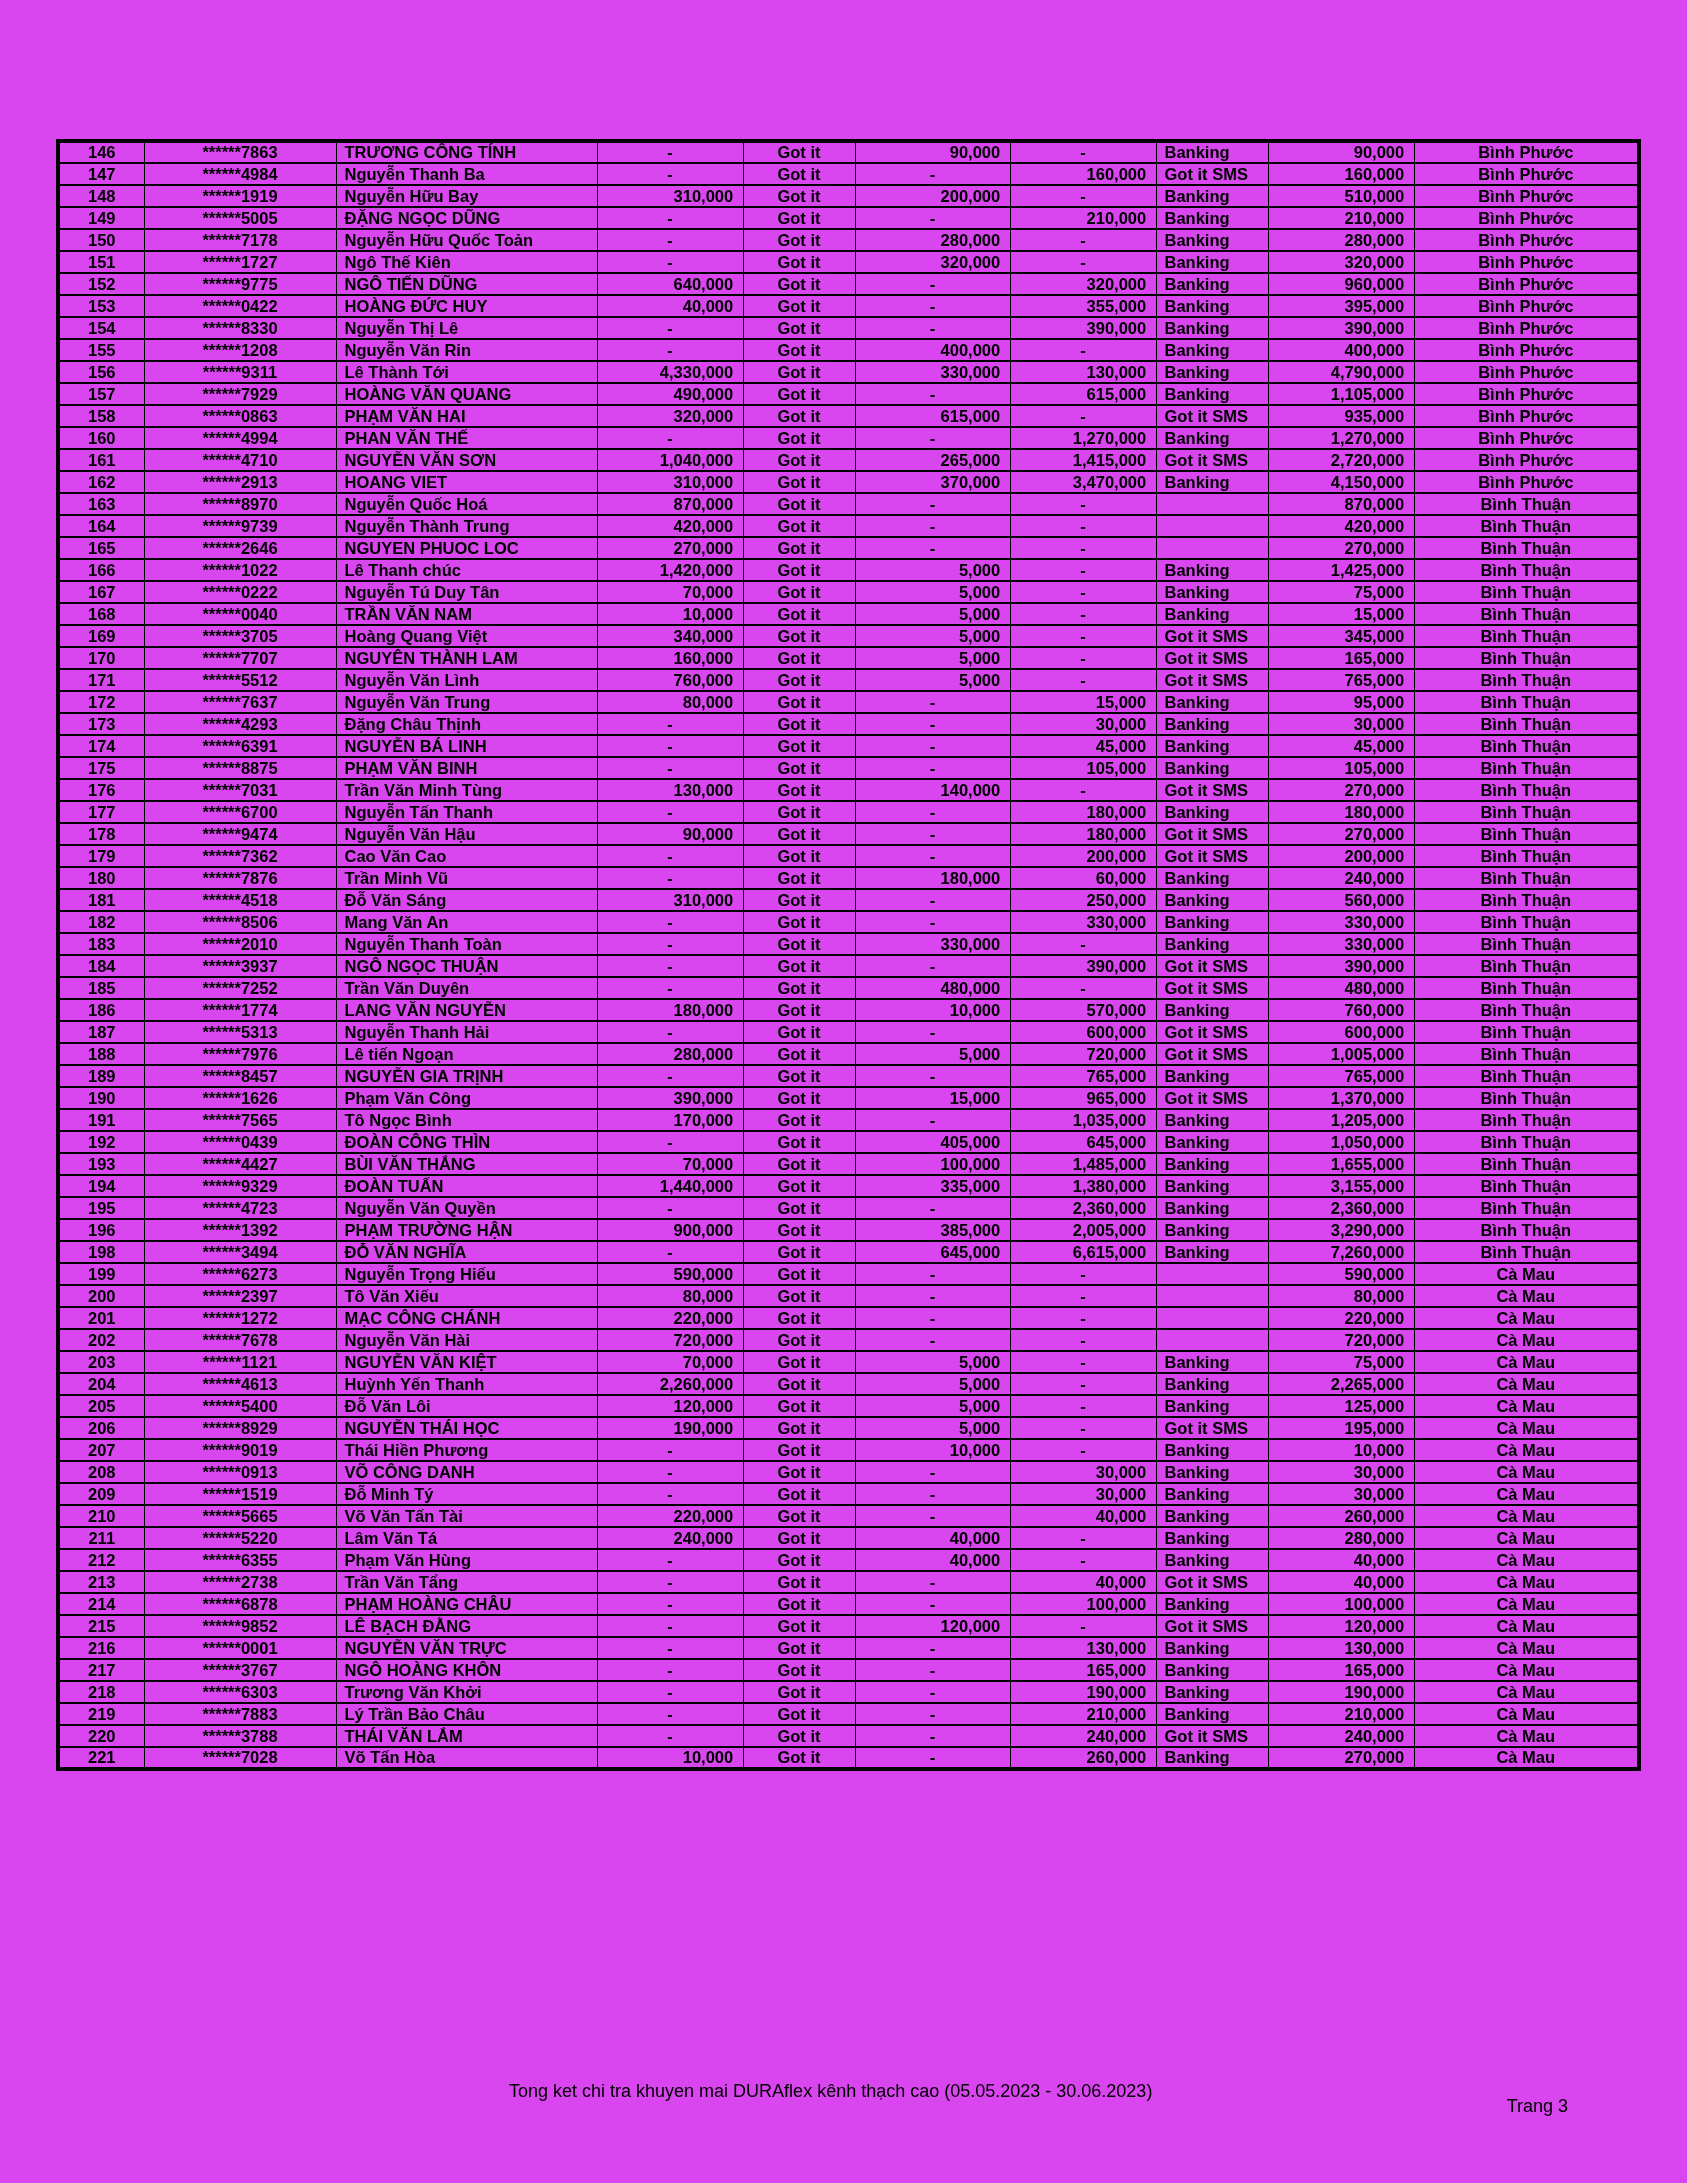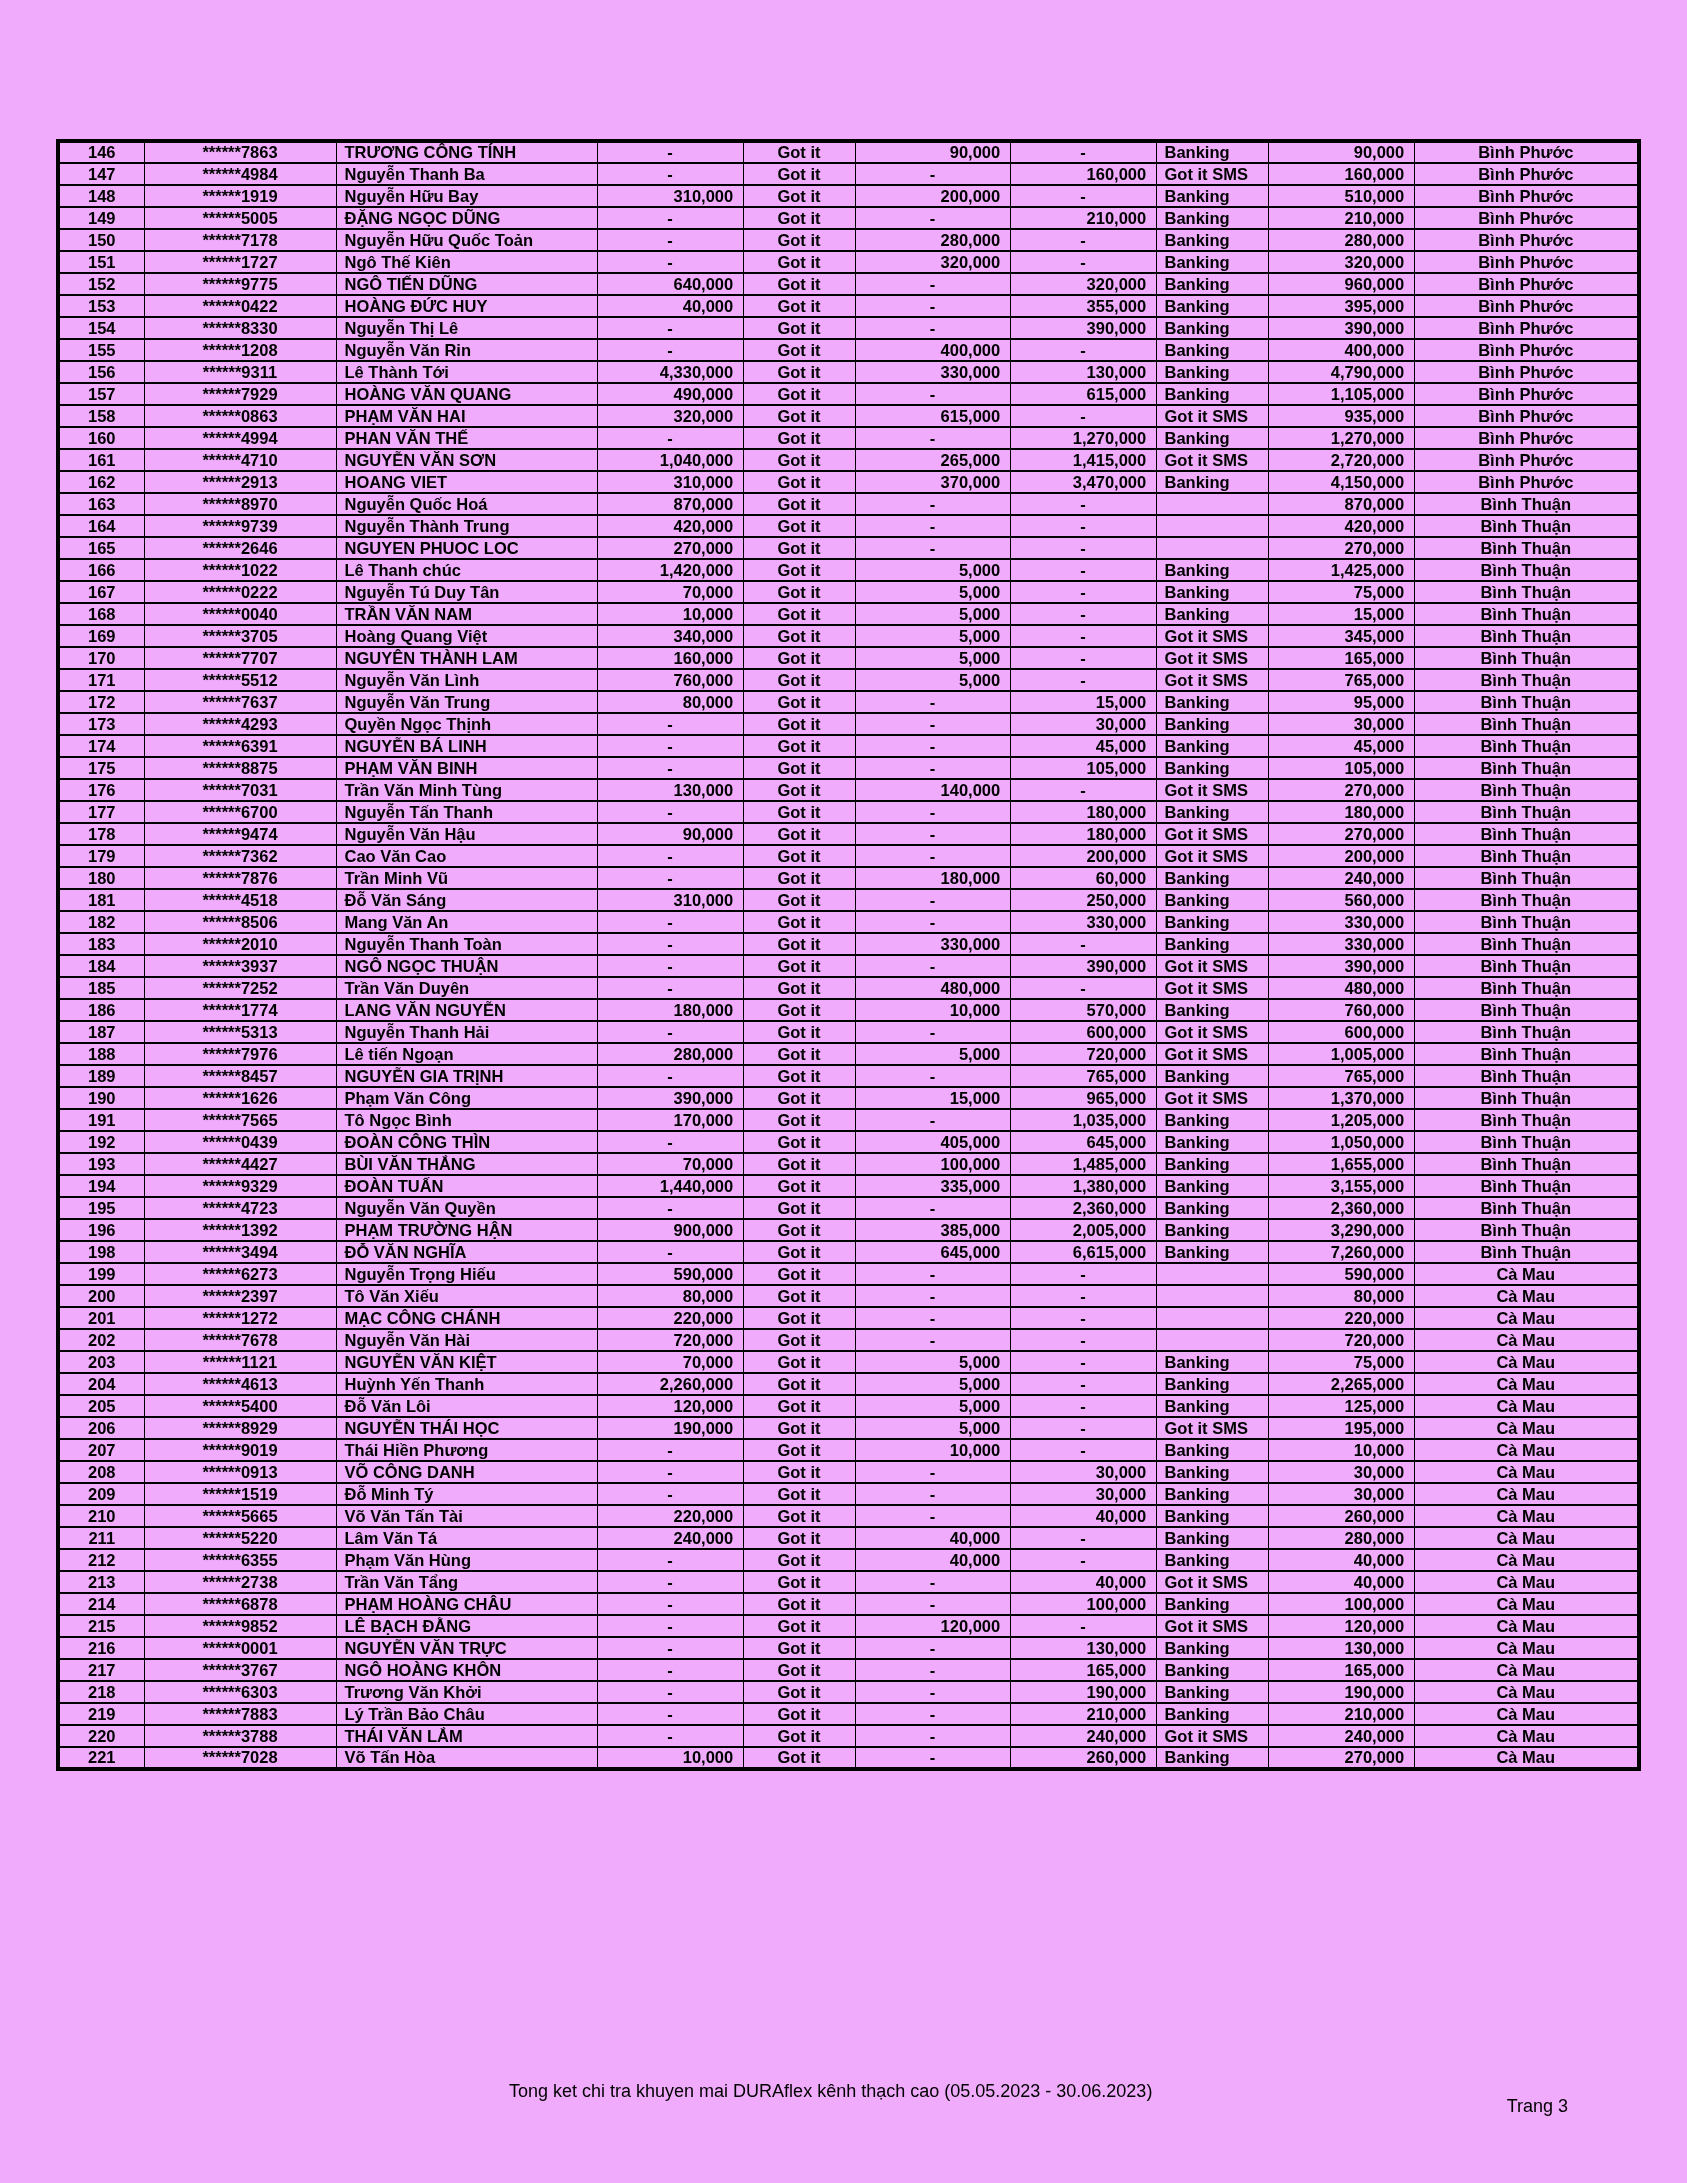--- a/index.html
+++ b/index.html
@@ -1,21 +1,21 @@
 <!DOCTYPE html>
 <html style="font-size:10.6px"><head>
 <meta charset="utf-8">
 <style>
   * { margin: 0; padding: 0; box-sizing: border-box; }
   html, body { background: #888; }
   .page {
     position: relative;
     width: 1687px;
     height: 2183px;
-    background: #f0abfc;
+    background: #d946ef;
     font-family: "Liberation Sans", "DejaVu Sans", sans-serif;
     color: #000;
     overflow: hidden;
   }
   table.data-table {
     position: absolute;
     left: 56px;
     top: 139px;
     width: 1581px;
     border-collapse: collapse;
@@ -388,21 +388,21 @@
           <td class="a-c">Got it</td>
           <td class="a-r dash">-</td>
           <td class="a-r">15,000</td>
           <td class="a-l">Banking</td>
           <td class="a-r">95,000</td>
           <td class="a-c">Bình Thuận</td>
         </tr>
         <tr>
           <td class="a-c">173</td>
           <td class="a-c">******4293</td>
-          <td class="a-l">Quyền Ngọc Thịnh</td>
+          <td class="a-l">Đặng Châu Thịnh</td>
           <td class="a-r dash">-</td>
           <td class="a-c">Got it</td>
           <td class="a-r dash">-</td>
           <td class="a-r">30,000</td>
           <td class="a-l">Banking</td>
           <td class="a-r">30,000</td>
           <td class="a-c">Bình Thuận</td>
         </tr>
         <tr>
           <td class="a-c">174</td>

